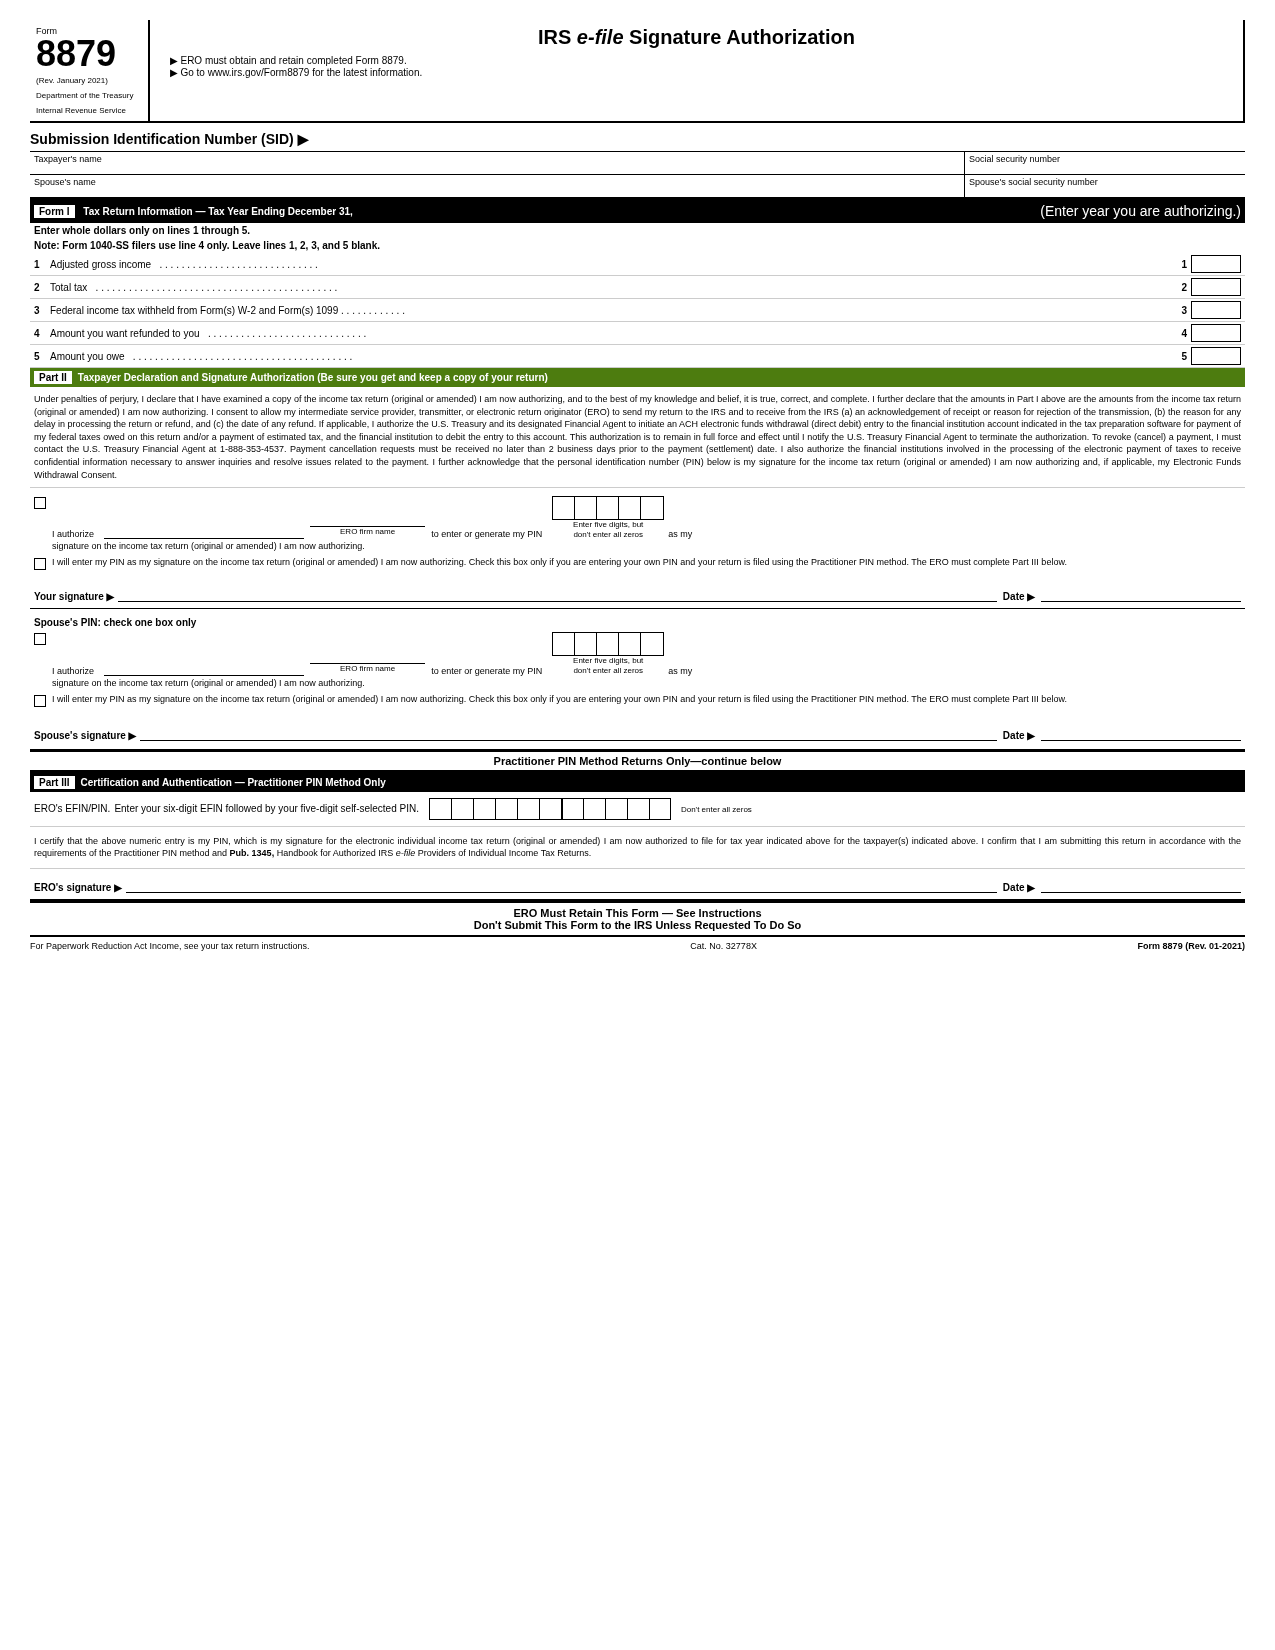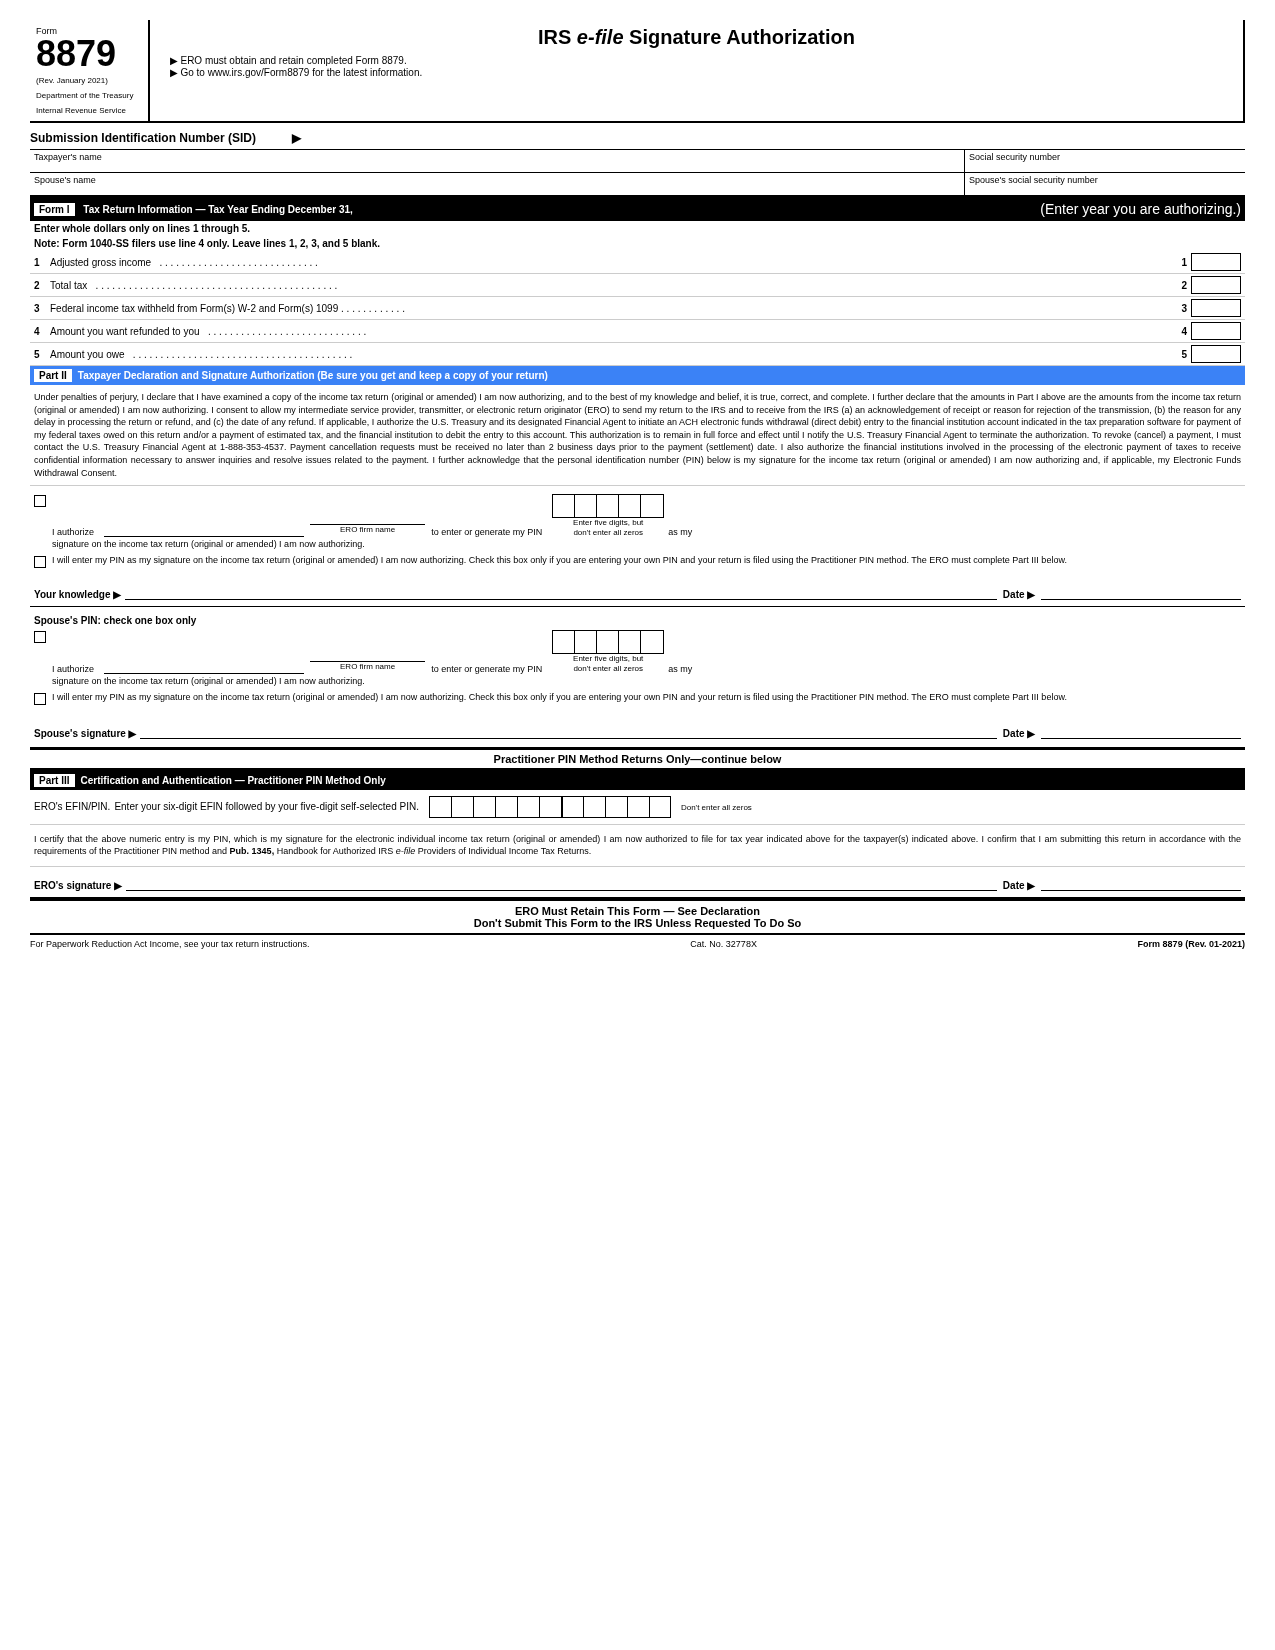--- a/index.html
+++ b/index.html
@@ -67,23 +67,22 @@
       min-width: 130px;
       padding: 6px;
       font-size: 9px;
       text-align: right;
     }
     .sid-row {
       display: flex;
       align-items: center;
       border-bottom: 1px solid #000;
       padding: 4px 0;
-      font-size: 12px;
-      font-weight: bold;
-      gap: 32px;
+      font-size: 14px;
+      font-weight: bold;
     }
     .sid-arrow {
       margin-left: 4px;
       font-weight: bold;
     }
     .name-ssn-row {
       display: flex;
       border-bottom: 1px solid #000;
     }
     .name-cell {
@@ -307,21 +306,21 @@
       display: flex;
       align-items: center;
       flex-wrap: nowrap;
     }
     .part1-note {
       font-size: 10px;
       padding: 2px 4px;
     }
     .part1-note span { font-weight: bold; }
     .part-ii-row {
-      background: #3b82f6;
+      background: #4d7c0f;
       color: #fff;
       padding: 3px 4px;
       display: flex;
       align-items: center;
     }
     .part-ii-row span {
       font-weight: bold;
       font-size: 10px;
     }
     .sp-sig-date-row {
@@ -480,21 +479,21 @@
       <span>I will enter my PIN as my signature on the income tax return (original or amended) I am now authorizing. Check this box</span>
       <span class="inline-bold">only</span>
       <span> if you are entering your own PIN </span>
       <span class="inline-bold">and</span>
       <span> your return is filed using the Practitioner PIN method. The ERO must complete Part III below.</span>
     </div>
   </div>
 </div>
 
 <div class="signature-row">
-  <span class="sig-label">Your knowledge ▶</span>
+  <span class="sig-label">Your signature ▶</span>
   <div class="sig-line"></div>
   <span class="date-label">Date ▶</span>
   <div class="date-line"></div>
 </div>
 
 <div class="pin-section">
   <div class="pin-title">Spouse's PIN: check one box only</div>
 
   <div class="pin-row">
     <span class="checkbox"></span>
@@ -577,21 +576,21 @@
 </div>
 
 <div class="ero-sig-row">
   <span class="sig-label">ERO's signature ▶</span>
   <div class="sig-line"></div>
   <span class="date-label">Date ▶</span>
   <div class="date-line"></div>
 </div>
 
 <div class="footer-center">
-  <p>ERO Must Retain This Form — See Declaration</p>
+  <p>ERO Must Retain This Form — See Instructions</p>
   <p>Don't Submit This Form to the IRS Unless Requested To Do So</p>
 </div>
 
 <div class="bottom-row">
   <span>For Paperwork Reduction Act Income, see your tax return instructions.</span>
   <span>Cat. No. 32778X</span>
   <span style="font-weight:bold;">Form 8879 (Rev. 01-2021)</span>
 </div>
 
 </body></html>

